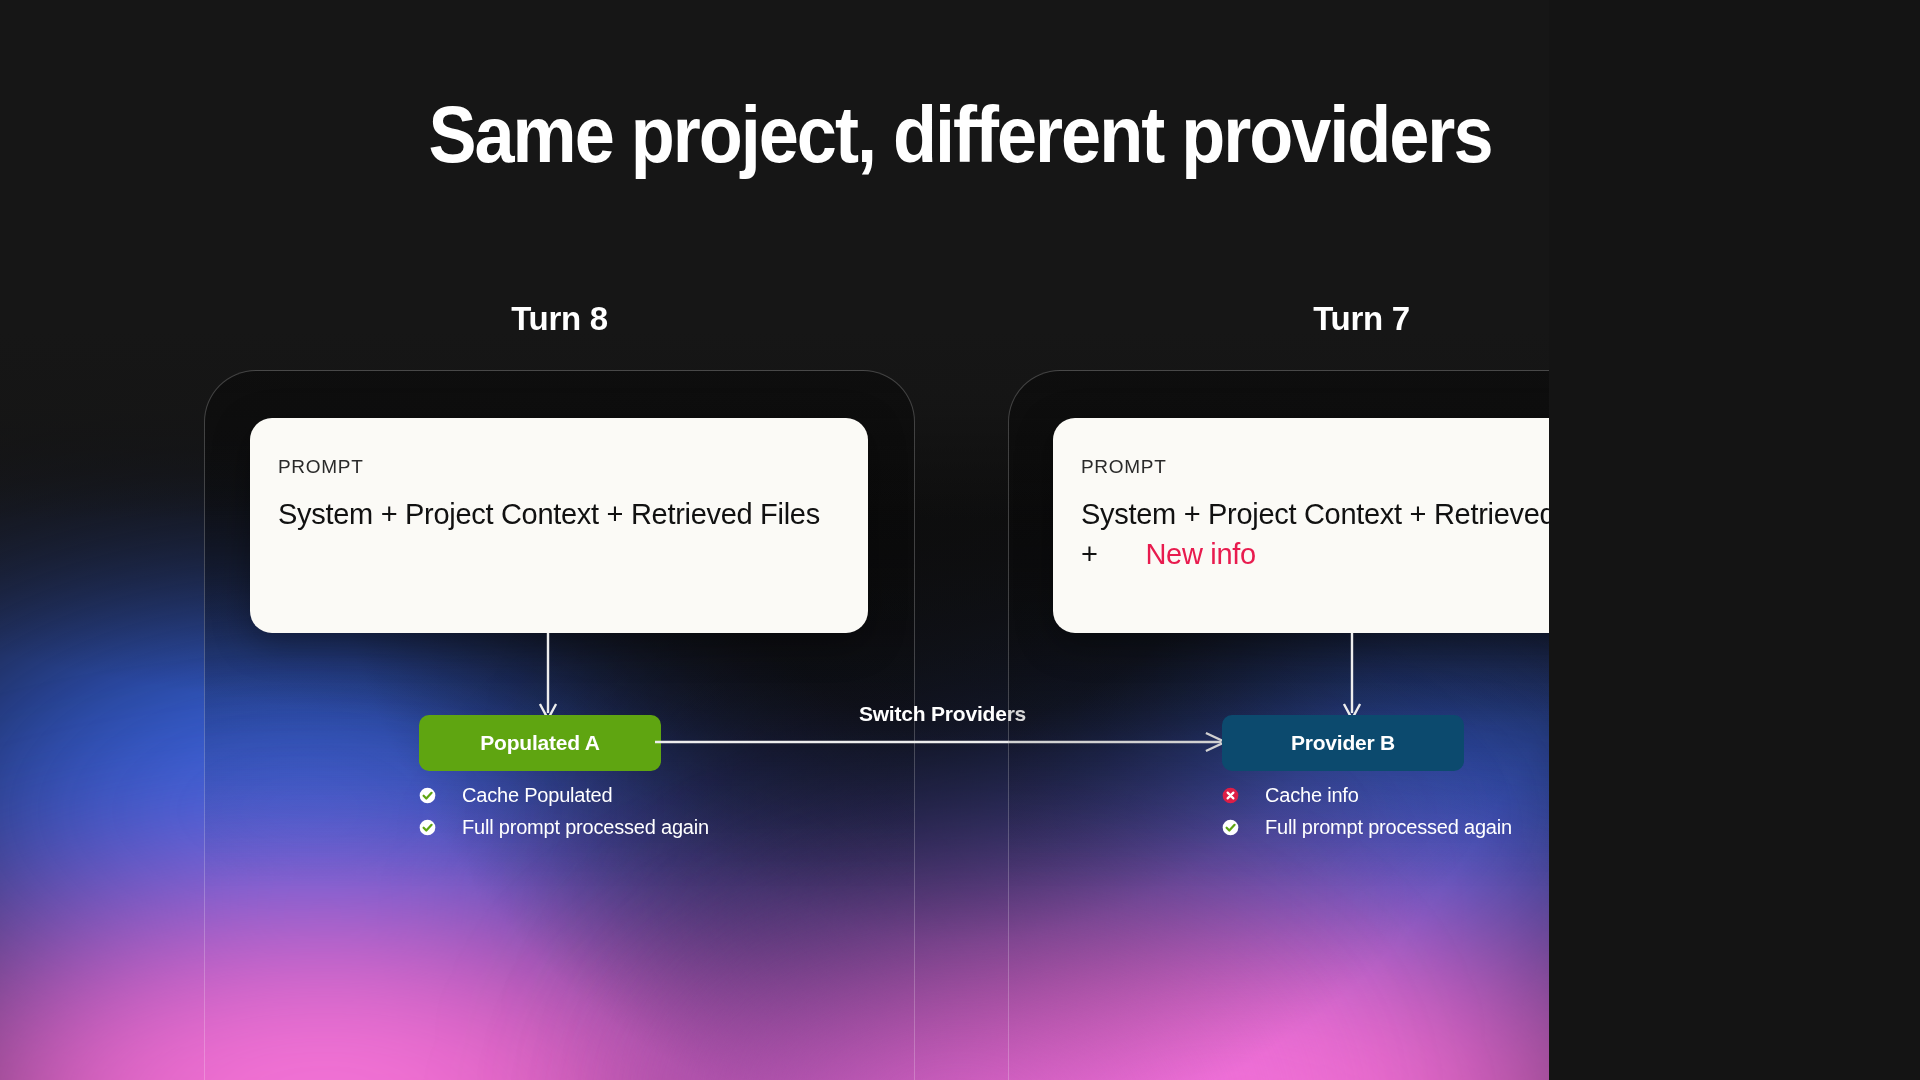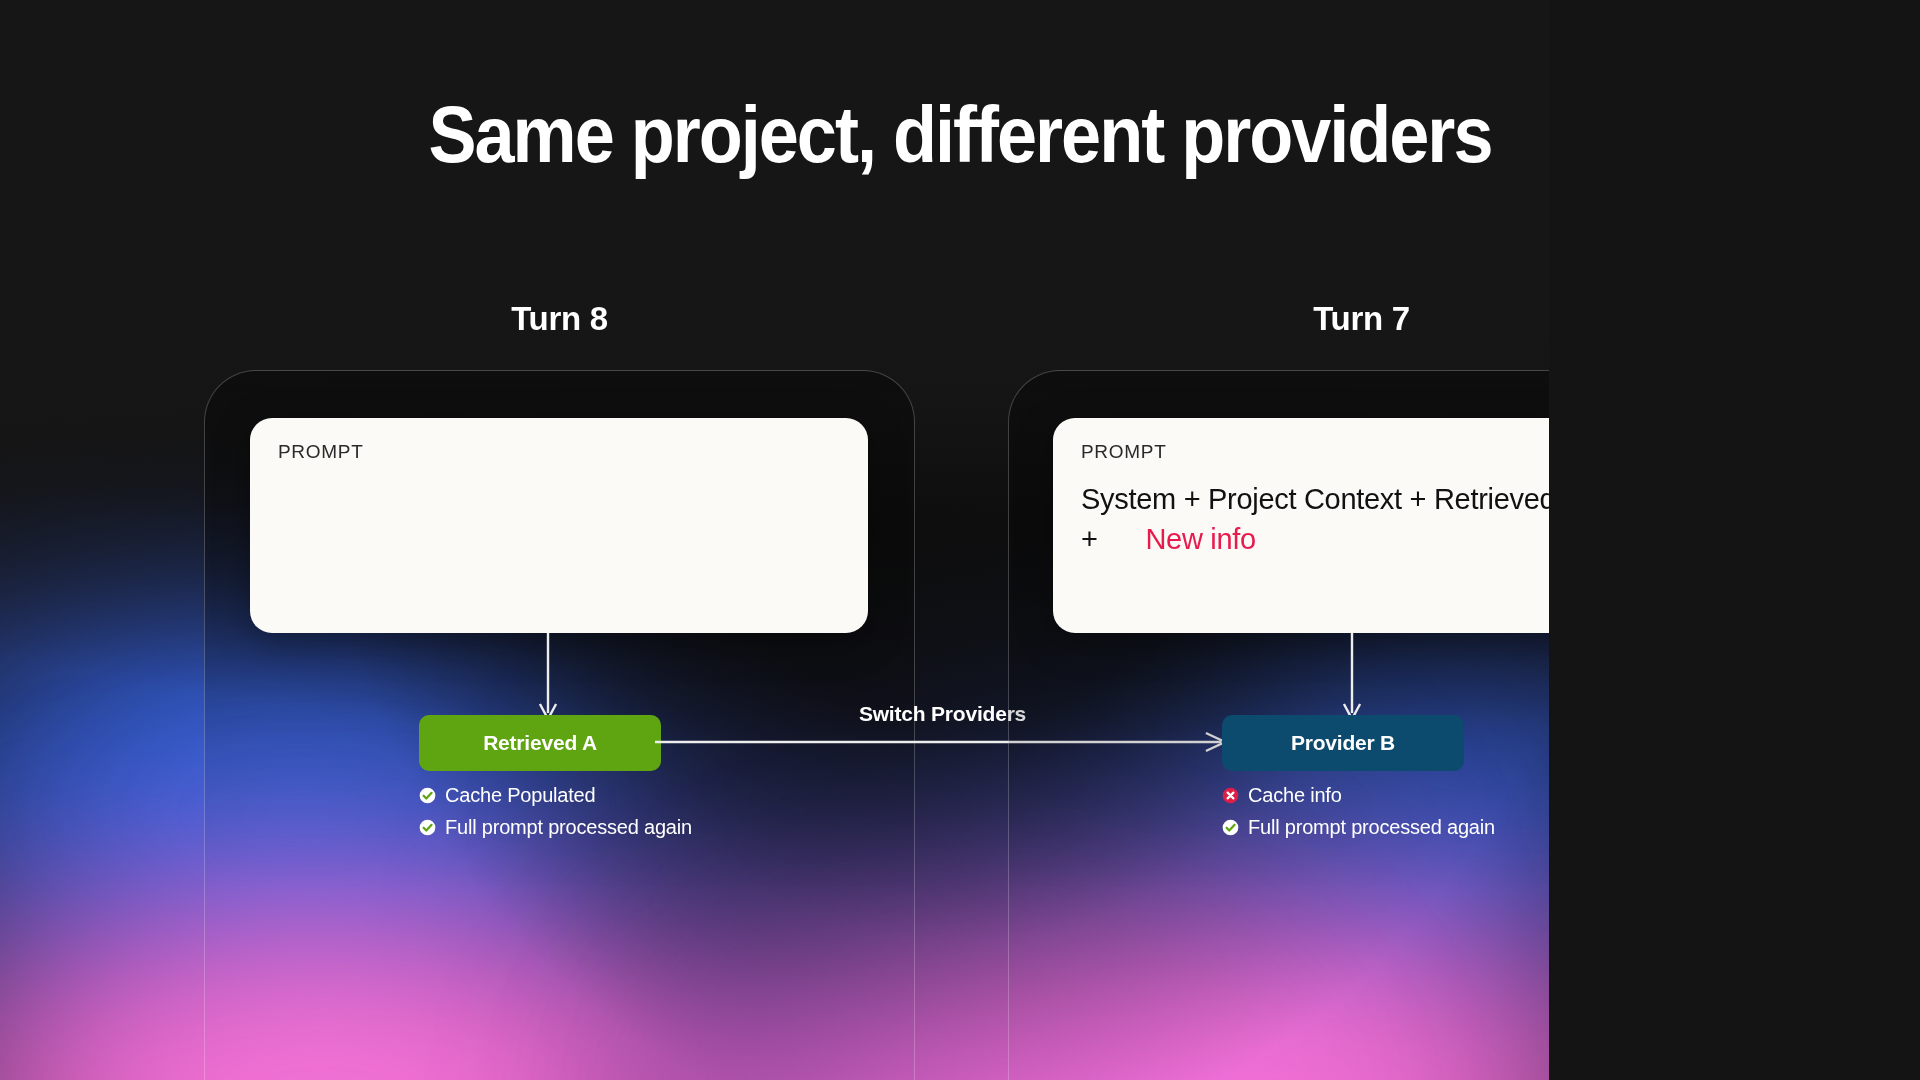--- a/index.html
+++ b/index.html
@@ -89,21 +89,21 @@
     border-radius:52px 52px 0 0;
     background:linear-gradient(to bottom, rgba(8,8,8,.55) 0%, rgba(8,8,8,.35) 28%, rgba(8,8,8,.12) 50%, rgba(8,8,8,0) 70%);
   }
   #turn-container-1 { left:204px; width:711px; }
   #turn-container-2 { left:1008px; width:707px; }
 
   .prompt-card {
     position:absolute; top:418px; height:215px;
     background:#FBFAF6;
     border-radius:22px;
-    padding:23px 28px 0 28px;
+    padding:38px 28px 0 28px;
     box-shadow:0 10px 36px rgba(0,0,0,.34);
   }
   #prompt-card-1 { left:250px; width:618px; }
   #prompt-card-2 { left:1053px; width:617px; }
 
   .prompt-kicker {
     font-size:19px; color:#2a2a2a; letter-spacing:.7px;
     margin-bottom:16px; font-weight:normal;
   }
   .prompt-body {
@@ -131,21 +131,21 @@
     color:#ffffff; font-size:21px; font-weight:bold; letter-spacing:-.2px;
   }
   #provider-a { left:419px; background:#5FA511; }
   #provider-b { left:1222px; background:#0c4a6e; }
 
   .status-list { position:absolute; top:785px; width:420px; }
   #status-list-a { left:419px; }
   #status-list-b { left:1222px; }
 
   .status-item {
-    display:flex; align-items:center; gap:9px;
+    display:flex; align-items:center; gap:26px;
     color:#ffffff; font-size:20px; line-height:1.0;
     margin-bottom:12px; letter-spacing:-.2px;
   }
   .status-icon { width:17px; height:17px; flex:0 0 17px; display:block; }
 </style>
 </head>
 <body>
 
 <div id="stage">
 
@@ -161,29 +161,30 @@
 
   <div id="content">
 
     <h1 id="page-title">Same project, different providers</h1>
 
     <div class="turn-label" id="turn-label-1">Turn 8</div>
     <div class="turn-container" id="turn-container-1"></div>
 
     <div class="prompt-card" id="prompt-card-1">
       <div class="prompt-kicker">PROMPT</div>
+      <div class="prompt-body"><span>System + Project Context + Retrieved Files</span></div>
     </div>
 
     <svg class="v-arrow" id="v-arrow-1" viewBox="0 0 22 88">
       <line x1="11" y1="0" x2="11" y2="80" stroke="#EDEDED" stroke-width="2.4"></line>
       <path d="M3.5 72 L11 86 L18.5 72" fill="none" stroke="#EDEDED" stroke-width="2.4" stroke-linecap="square"></path>
     </svg>
 
     <div class="provider-btn" id="provider-a">
-      <span>Retrieved A</span>
+      <span>Populated A</span>
     </div>
 
     <div class="status-list" id="status-list-a">
       <div class="status-item">
         <svg class="status-icon" viewBox="0 0 20 20">
           <circle cx="10" cy="10" r="9.2" fill="#FFFFFF"></circle>
           <path d="M5.4 10.3 L8.6 13.6 L14.8 6.9" fill="none" stroke="#5FA511" stroke-width="2.6" stroke-linecap="round" stroke-linejoin="round"></path>
         </svg>
         <span>Cache Populated</span>
       </div>

